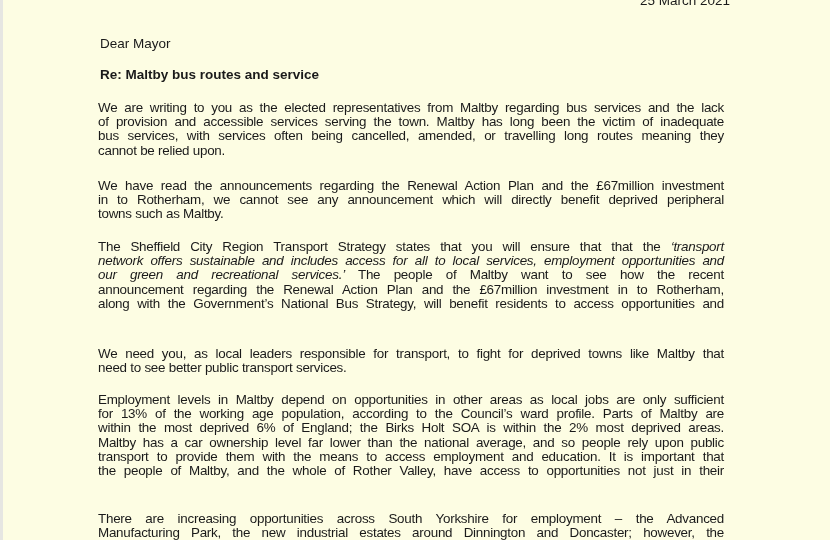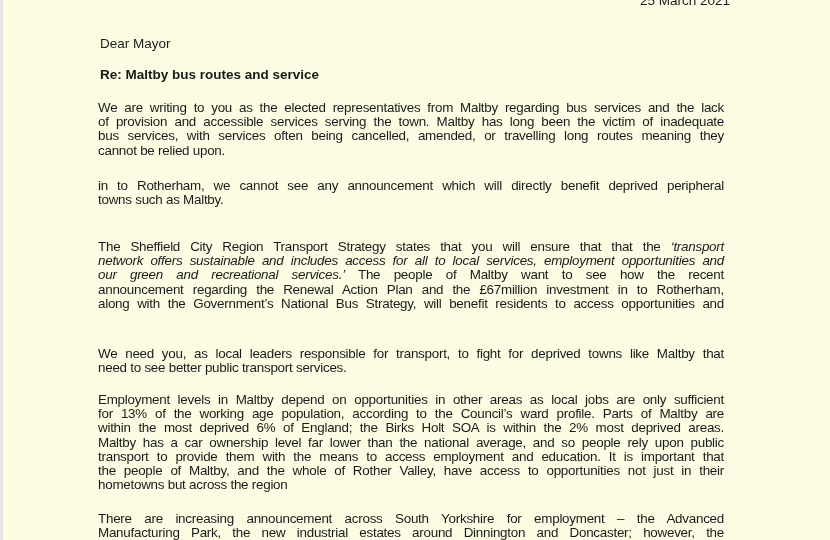--- a/index.html
+++ b/index.html
@@ -87,20 +87,21 @@
   <div class="subject">Re: Maltby bus routes and service</div>
 
   <div class="para p1">
     <span class="line">We are writing to you as the elected representatives from Maltby regarding bus services and the lack</span>
     <span class="line">of provision and accessible services serving the town. Maltby has long been the victim of inadequate</span>
     <span class="line">bus services, with services often being cancelled, amended, or travelling long routes meaning they</span>
     <span class="line last">cannot be relied upon.</span>
   </div>
 
   <div class="para p2">
+    <span class="line">We have read the announcements regarding the Renewal Action Plan and the £67million investment</span>
     <span class="line">in to Rotherham, we cannot see any announcement which will directly benefit deprived peripheral</span>
     <span class="line last">towns such as Maltby.</span>
   </div>
 
   <div class="para p3">
     <span class="line"><span>The Sheffield City Region Transport Strategy states that you will ensure that that the </span><em>‘transport</em></span>
     <span class="line"><em>network offers sustainable and includes access for all to local services, employment opportunities and</em></span>
     <span class="line"><em>our green and recreational services.’</em><span> The people of Maltby want to see how the recent</span></span>
     <span class="line">announcement regarding the Renewal Action Plan and the £67million investment in to Rotherham,</span>
     <span class="line">along with the Government’s National Bus Strategy, will benefit residents to access opportunities and</span>
@@ -111,21 +112,20 @@
     <span class="line last">need to see better public transport services.</span>
   </div>
 
   <div class="para p5">
     <span class="line">Employment levels in Maltby depend on opportunities in other areas as local jobs are only sufficient</span>
     <span class="line">for 13% of the working age population, according to the Council’s ward profile. Parts of Maltby are</span>
     <span class="line">within the most deprived 6% of England; the Birks Holt SOA is within the 2% most deprived areas.</span>
     <span class="line">Maltby has a car ownership level far lower than the national average, and so people rely upon public</span>
     <span class="line">transport to provide them with the means to access employment and education. It is important that</span>
     <span class="line">the people of Maltby, and the whole of Rother Valley, have access to opportunities not just in their</span>
-    <span class="line last">hometowns but across the region</span>
   </div>
 
   <div class="para p6">
-    <span class="line">There are increasing announcement across South Yorkshire for employment – the Advanced</span>
+    <span class="line">There are increasing opportunities across South Yorkshire for employment – the Advanced</span>
     <span class="line">Manufacturing Park, the new industrial estates around Dinnington and Doncaster; however, the</span>
   </div>
 
 </div>
 
 </body></html>

